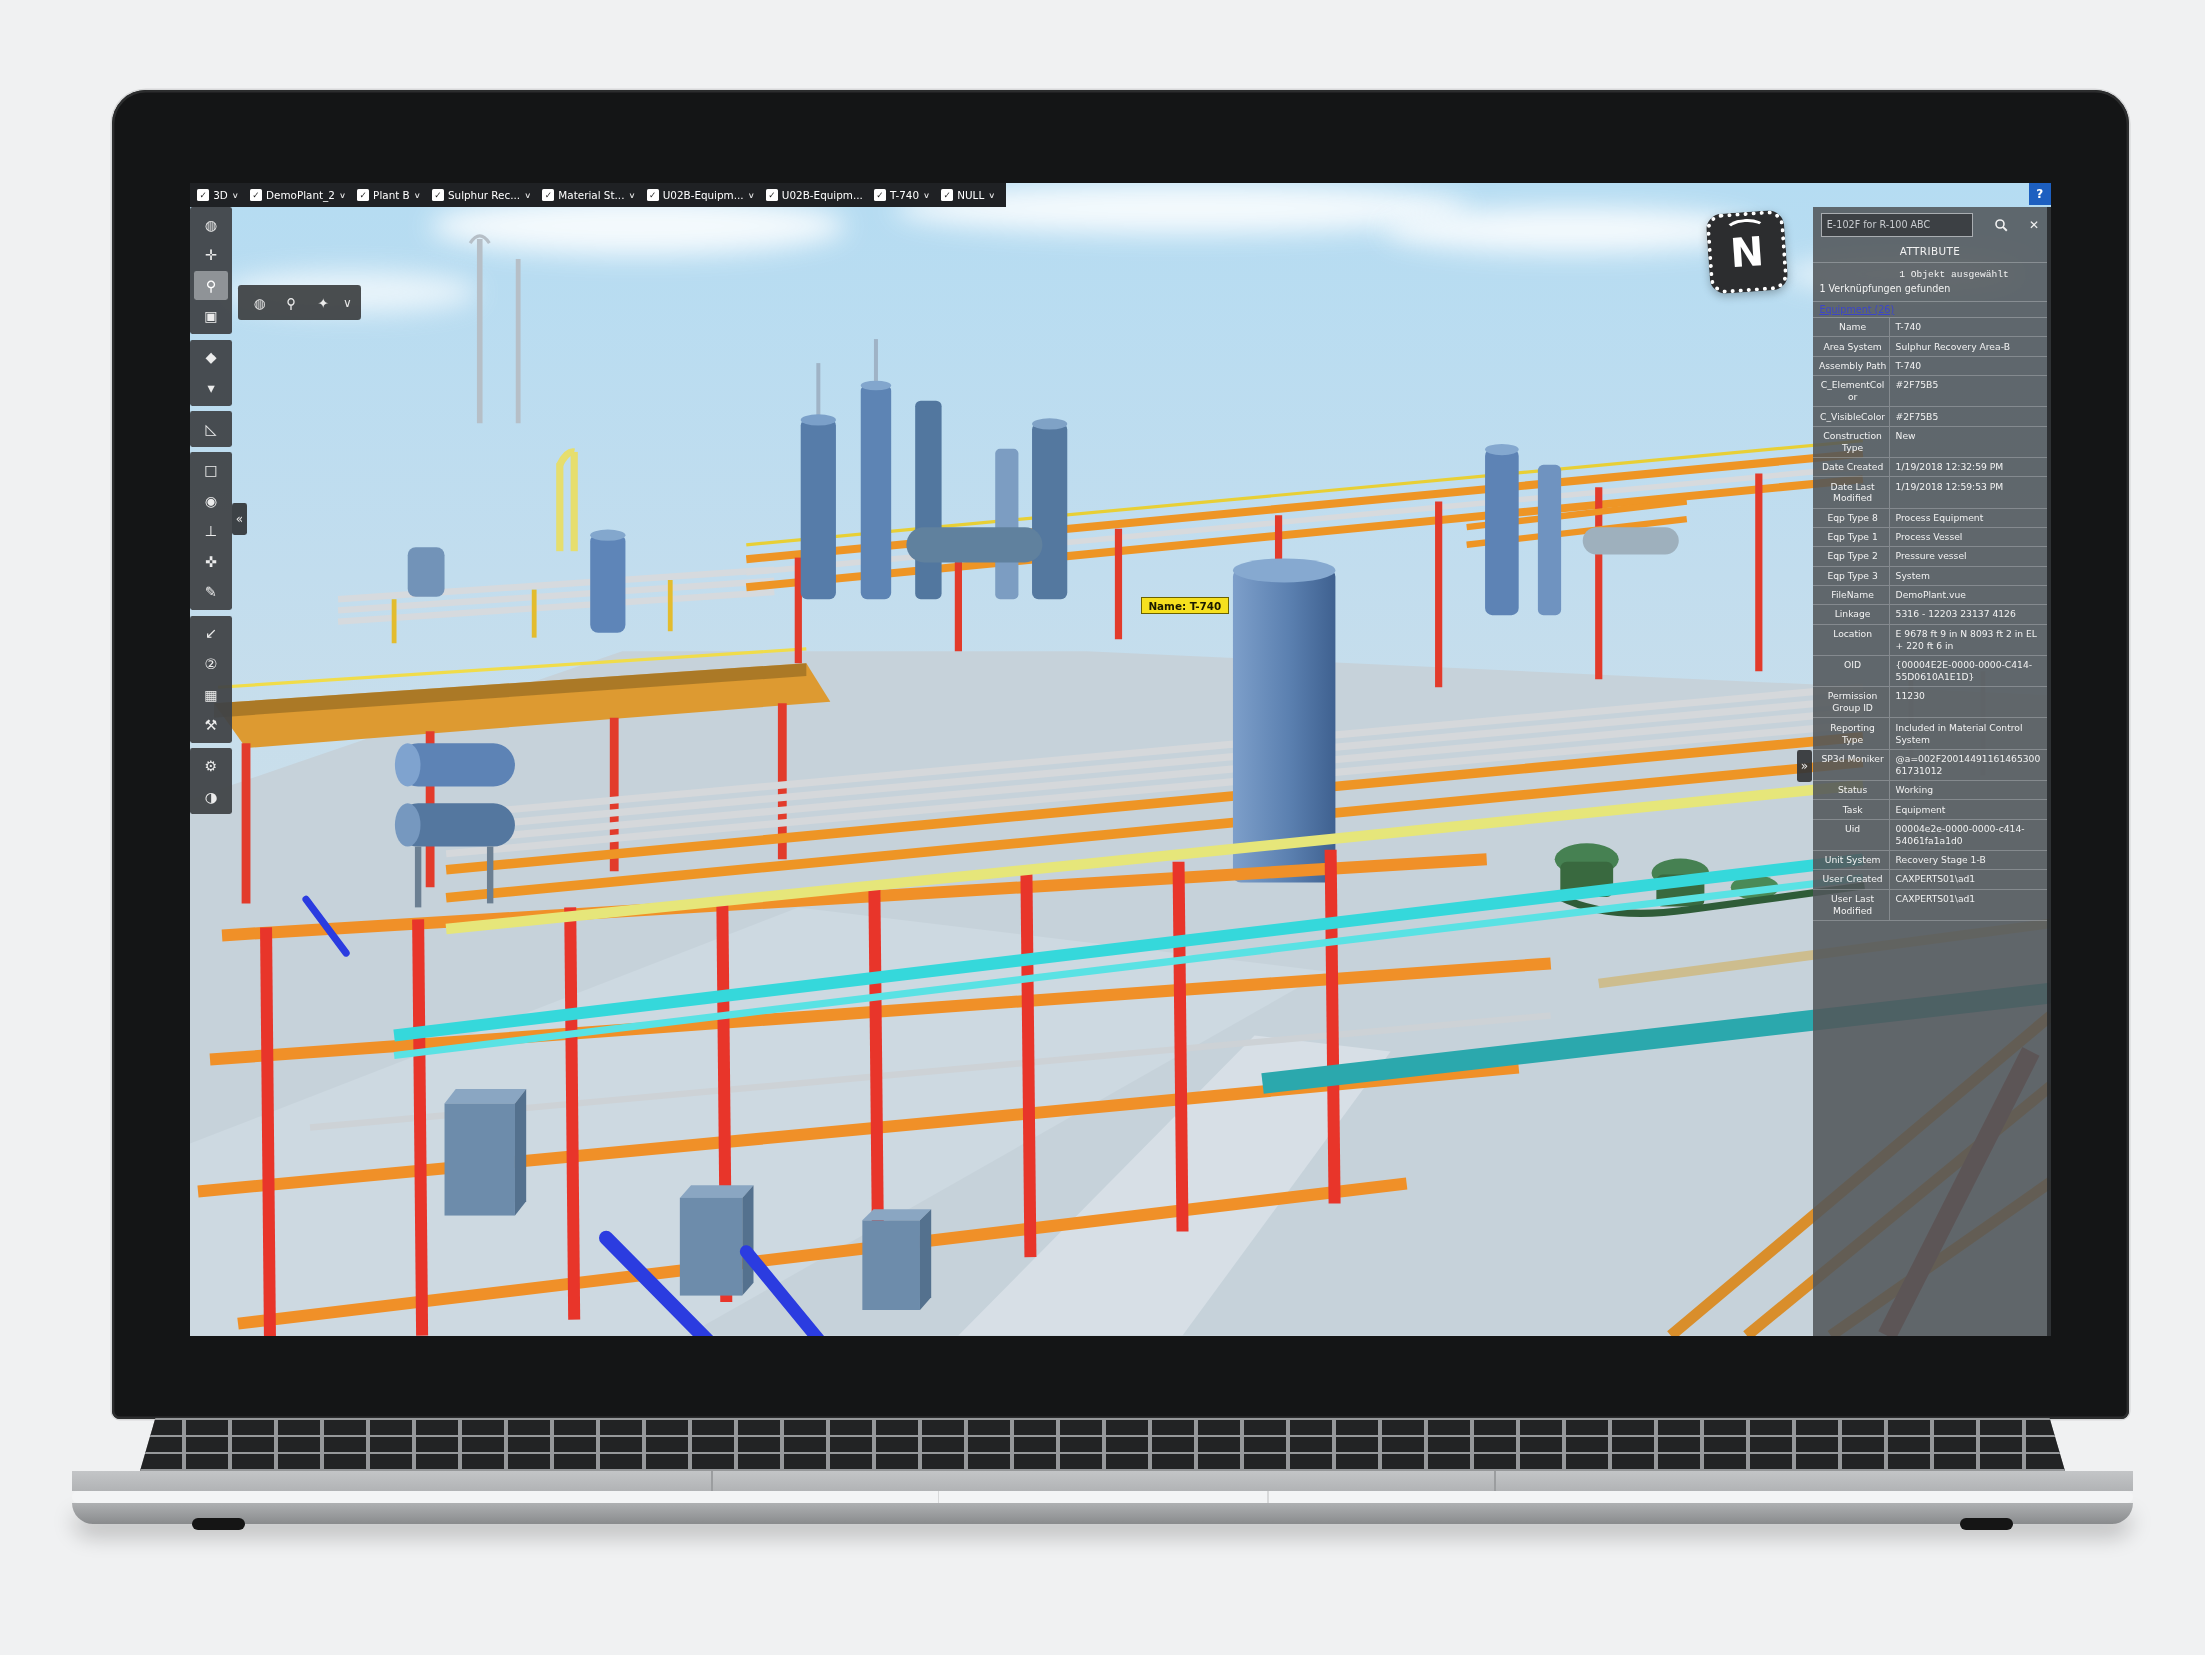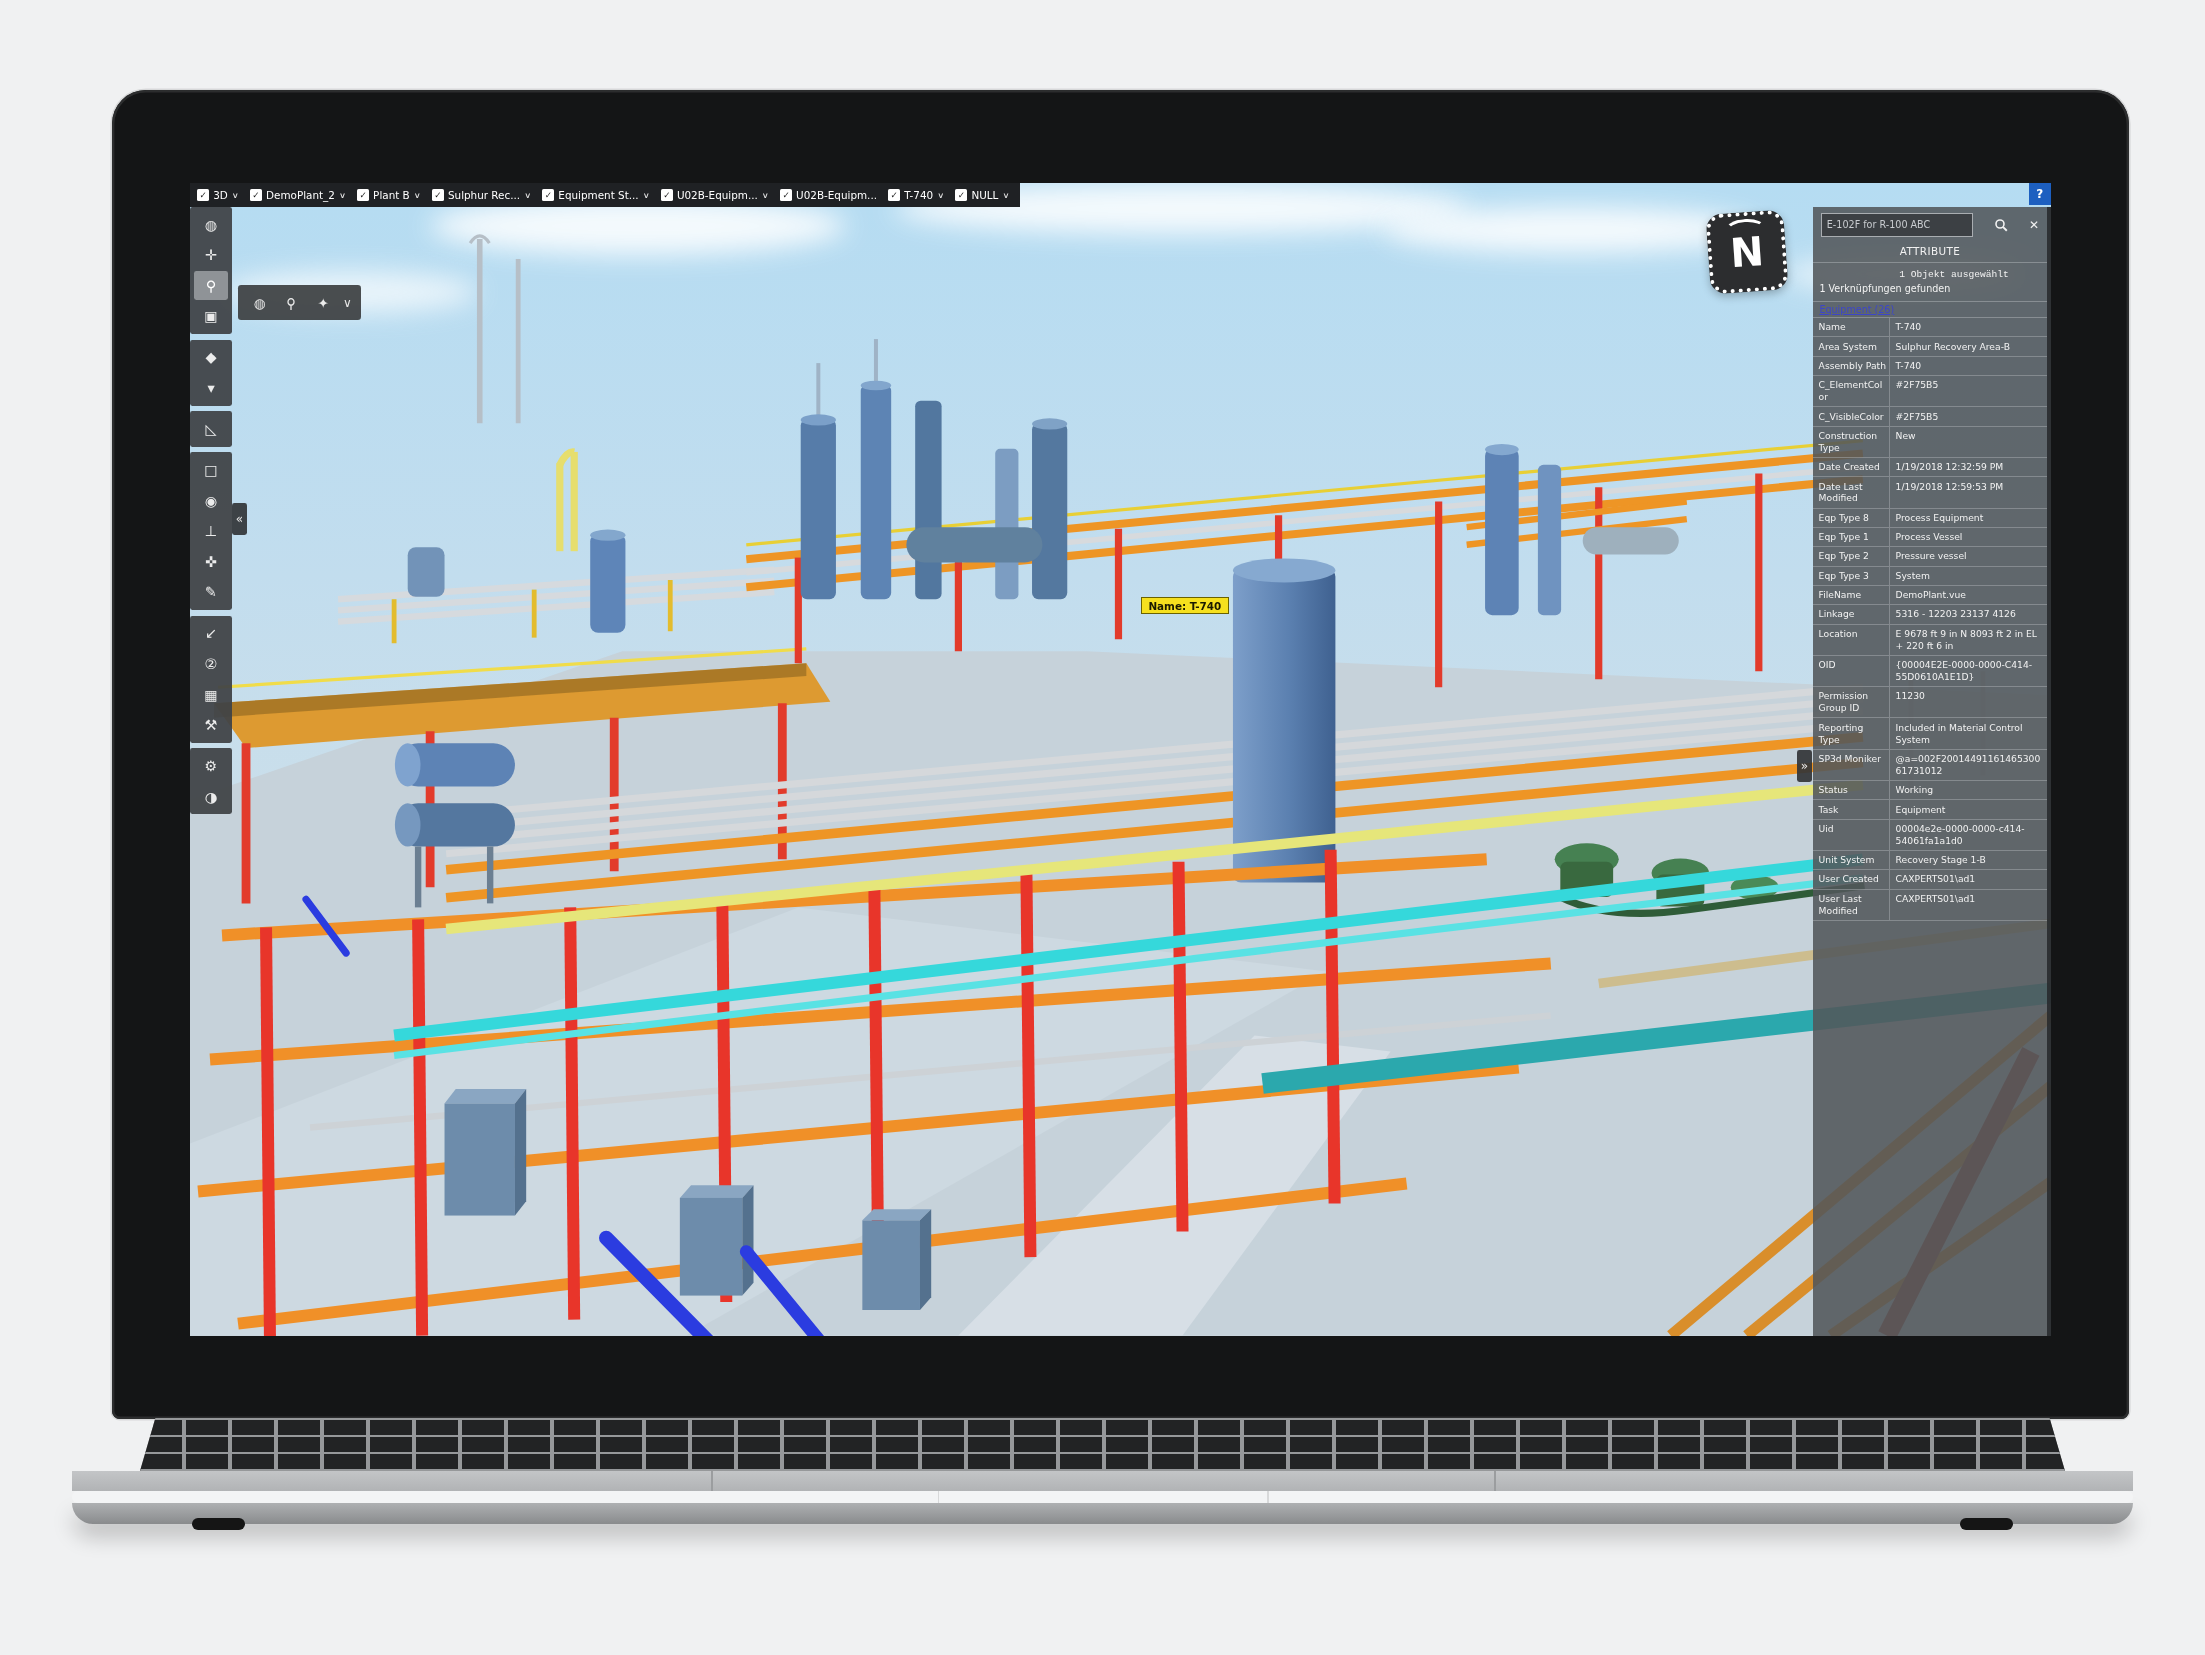--- a/index.html
+++ b/index.html
@@ -61,21 +61,21 @@
   .search-input{flex:1;height:22.4px;background:#3c4044;border:0.8px solid #a9adb1;color:#c9ccd0;font-size:9.6px;
          padding:0 4.8px;font-family:inherit;min-width:0;}
   .search-icon,.close-icon{color:#f2f2f2;cursor:pointer;display:flex;align-items:center;}
   .close-icon{font-size:12px;padding-right:1.6px;}
   .panel-title{text-align:center;font-size:10.4px;letter-spacing:0.4px;padding:4px 0 4.8px;border-bottom:0.8px solid rgba(170,174,178,.55);}
   .panel-summary{padding:4.8px 6.4px;border-bottom:0.8px solid rgba(170,174,178,.55);font-size:9.6px;line-height:1.5;}
   .panel-summary .l1{text-align:center;padding-left:48px;font-family:Liberation Mono, monospace;}
   .panel-cat{padding:1.6px 6.4px 2.4px;font-size:9.6px;border-bottom:0.8px solid rgba(170,174,178,.55);}
   .panel-cat a{color:#3d46c8;text-decoration:underline;cursor:pointer;margin-top:29px;}
   .attr-row{display:grid;grid-template-columns:76px 1fr;border-bottom:0.8px solid rgba(170,174,178,.5);font-size:9.2px;line-height:1.3;}
-  .attr-label{padding:3.2px 2.4px 3.2px 5.6px;overflow-wrap:anywhere;}
+  .attr-label{padding:3.2px 2.4px 3.2px 5.6px;overflow-wrap:anywhere;text-align:center;}
   .attr-value{padding:3.2px 4px 3.2px 5.6px;border-left:0.8px solid rgba(170,174,178,.5);overflow-wrap:anywhere;}
   
   [data-interactable="true"]{cursor:pointer;}
 </style>
 </head>
 <body>
 
 <div class="page" data-interactable="false">
   <div class="lid" data-interactable="false">
     <div class="screen" data-interactable="false">
@@ -295,21 +295,21 @@
     <span class="crumb-label" data-interactable="false">Plant B</span>
     <span class="chev" data-interactable="true">∨</span>
   </span>
           <span class="crumb" data-interactable="true">
     <span class="cb" data-interactable="true">✓</span>
     <span class="crumb-label" data-interactable="false">Sulphur Rec...</span>
     <span class="chev" data-interactable="true">∨</span>
   </span>
           <span class="crumb" data-interactable="true">
     <span class="cb" data-interactable="true">✓</span>
-    <span class="crumb-label" data-interactable="false">Equipment St...</span>
+    <span class="crumb-label" data-interactable="false">Material St...</span>
     <span class="chev" data-interactable="true">∨</span>
   </span>
           <span class="crumb" data-interactable="true">
     <span class="cb" data-interactable="true">✓</span>
     <span class="crumb-label" data-interactable="false">U02B-Equipm...</span>
     <span class="chev" data-interactable="true">∨</span>
   </span>
           <span class="crumb" data-interactable="true">
     <span class="cb" data-interactable="true">✓</span>
     <span class="crumb-label" data-interactable="false">U02B-Equipm...</span>

